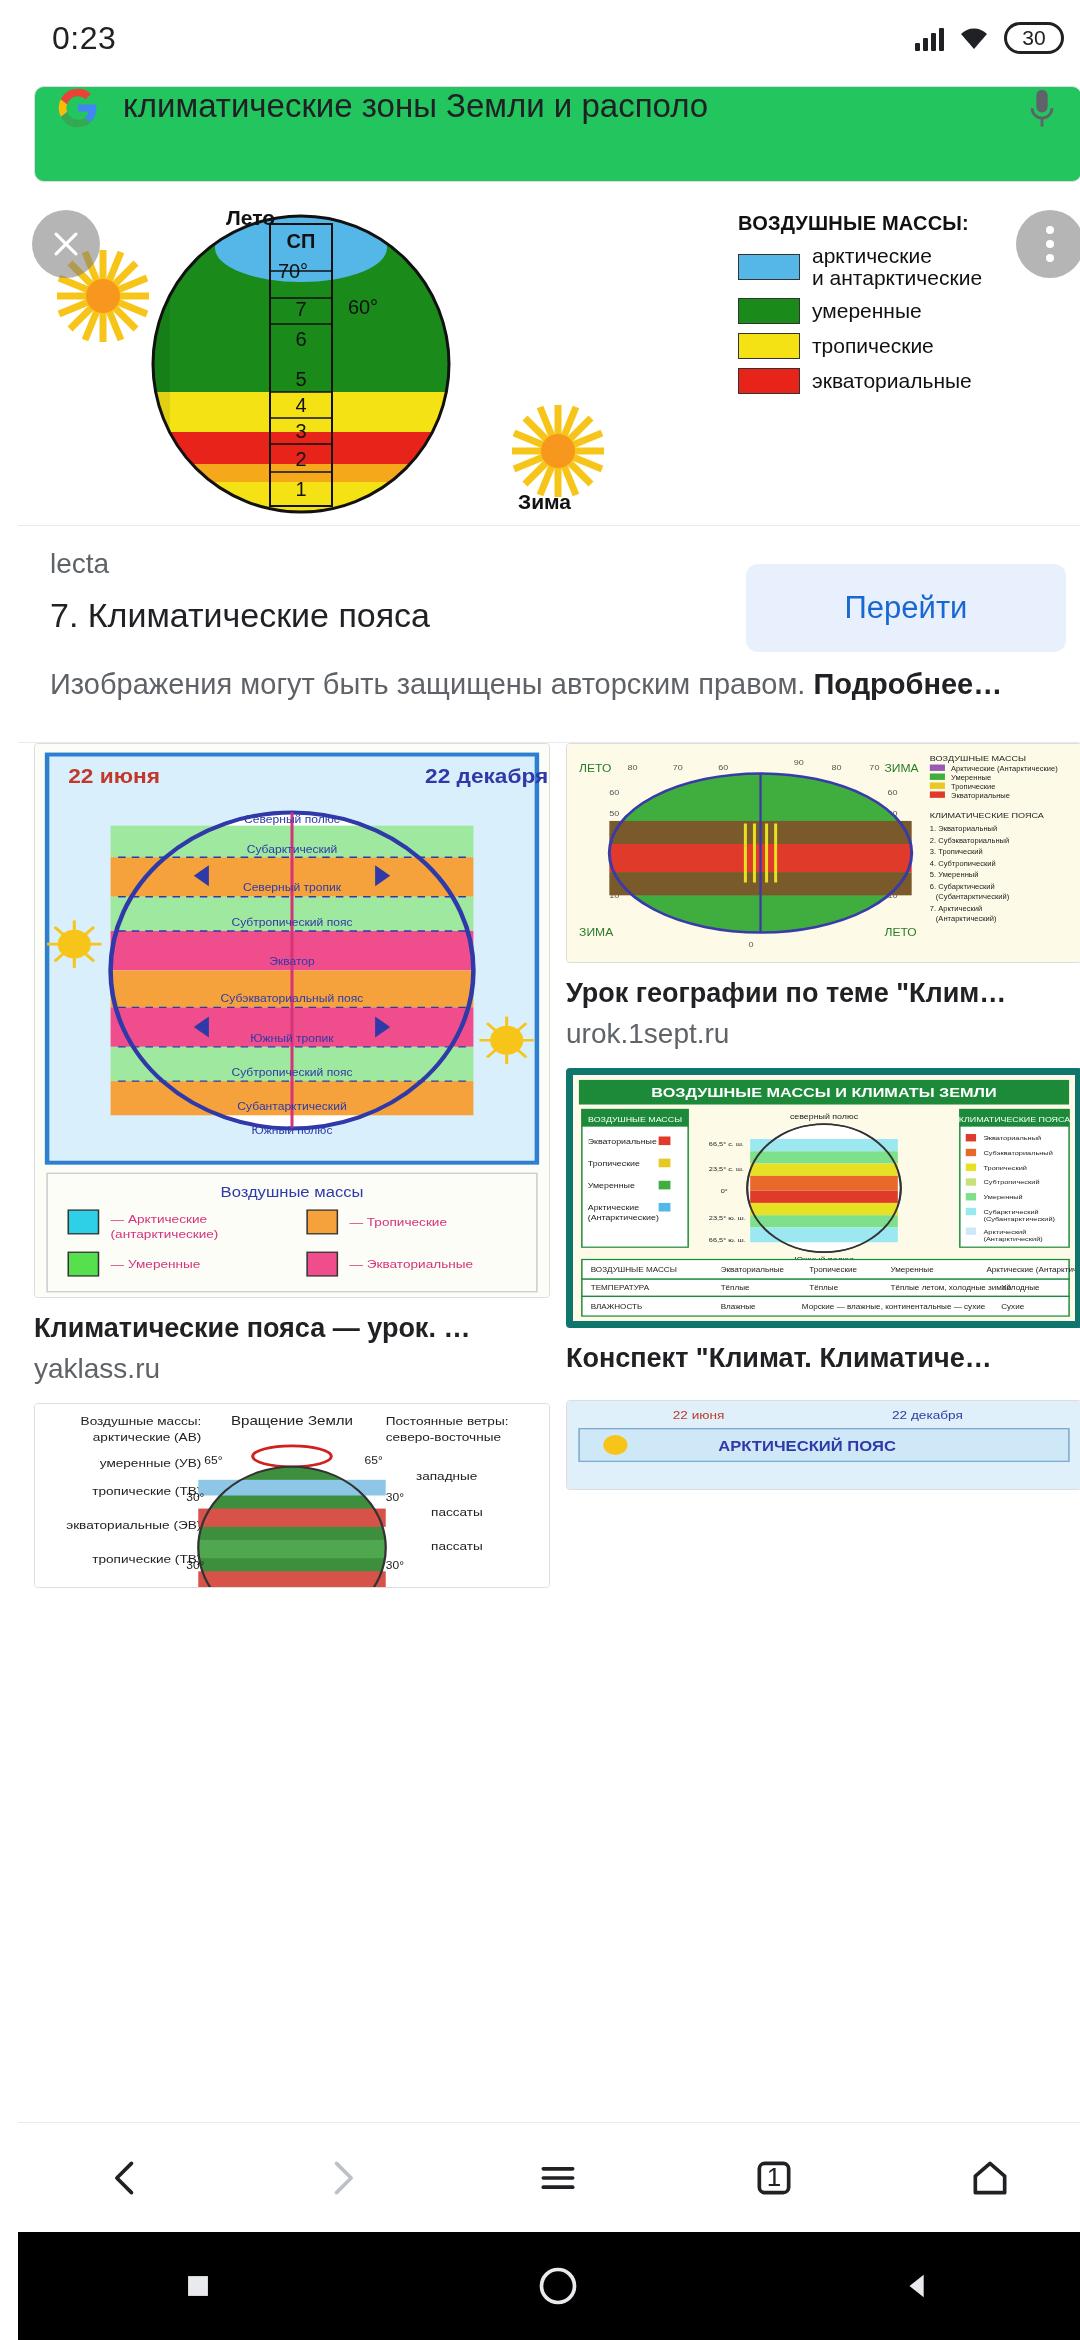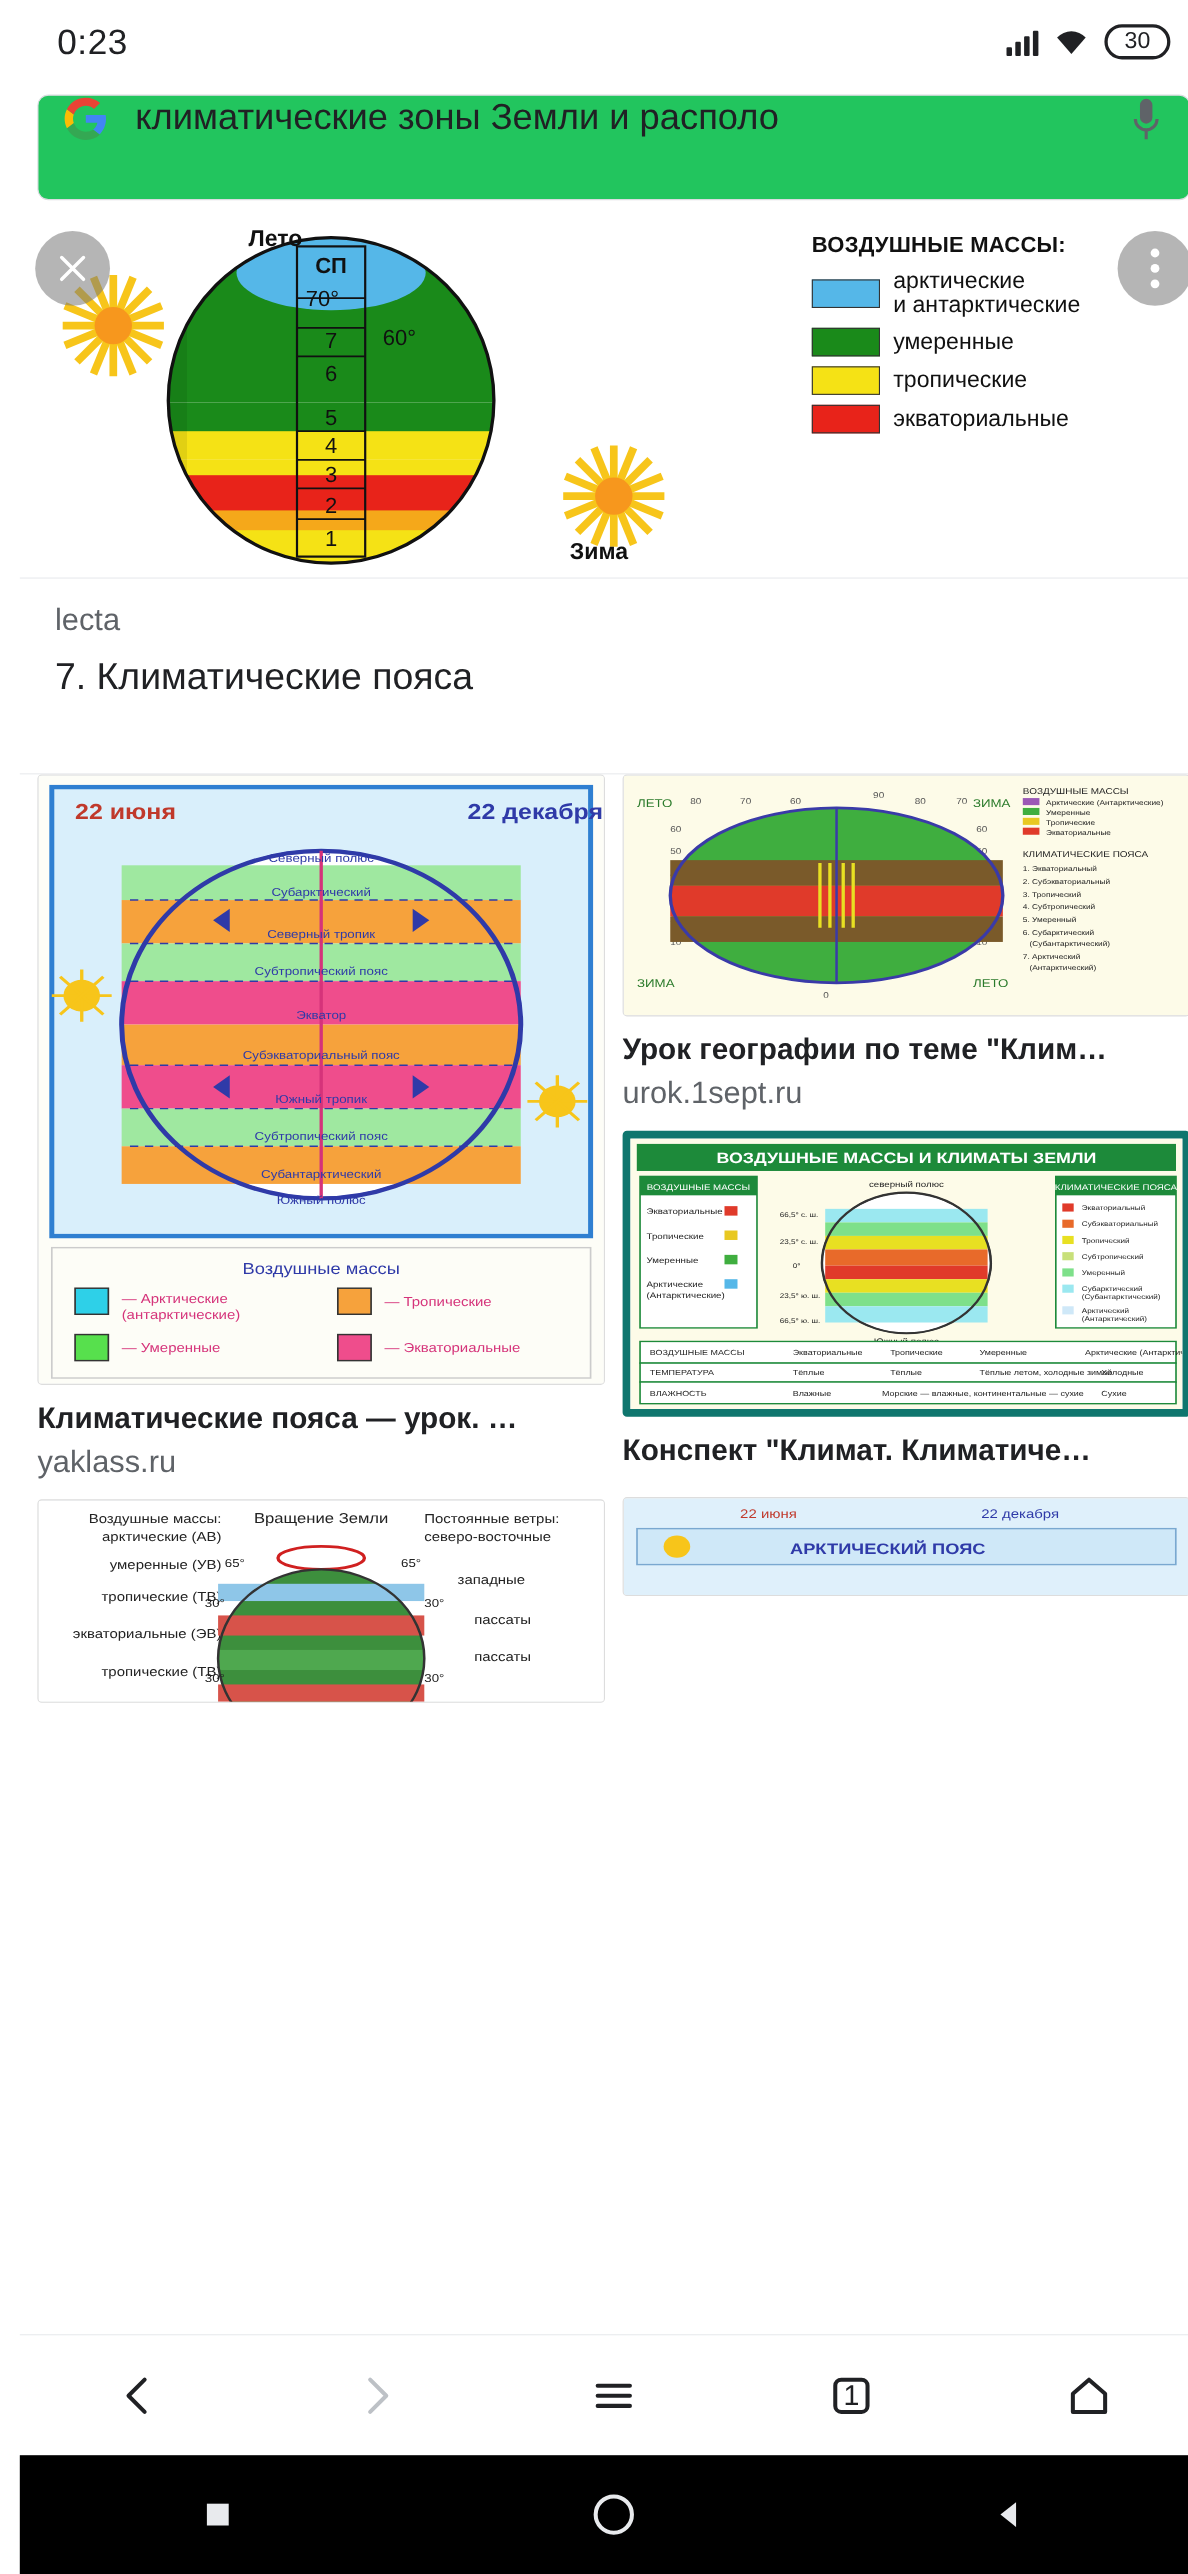--- a/index.html
+++ b/index.html
@@ -265,20 +265,24 @@
       <div class="legend-row">
         <span class="legend-sw" style="background:#e8231a"></span>
         <span class="legend-lb">экваториальные</span>
       </div>
     </div>
   </div>
 
   <div class="result">
     <div class="res-src">lecta</div>
     <div class="res-title">7. Климатические пояса</div>
+    <div class="res-note">
+      <span>Изображения могут быть защищены авторским правом. </span><b>Подробнее…</b>
+    </div>
+    <div class="gobtn">Перейти</div>
   </div>
   <div class="sep"></div>
 
 
   <div class="grid">
 
     <div class="col">
       <div class="card">
         <div class="thumb" style="height:555px;border:1px solid #ddd;">
           <svg viewBox="0 0 340 420" width="100%" height="100%" preserveAspectRatio="none">

